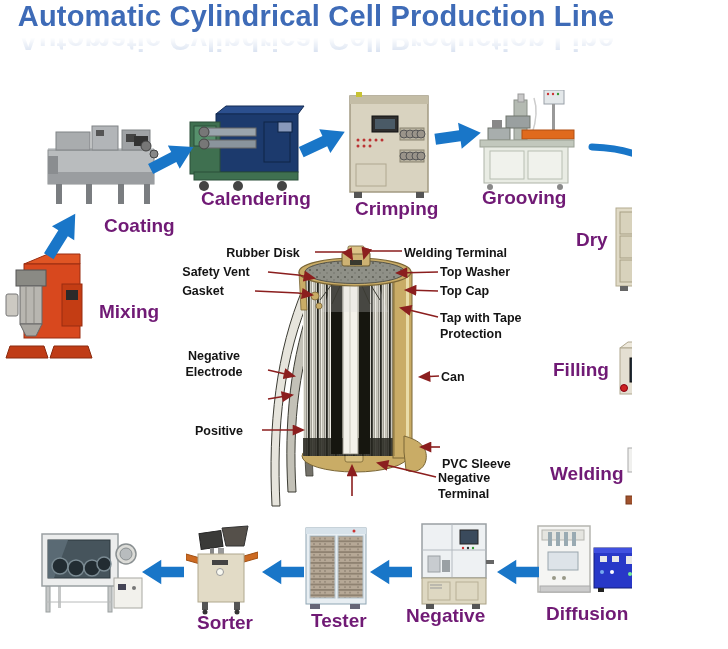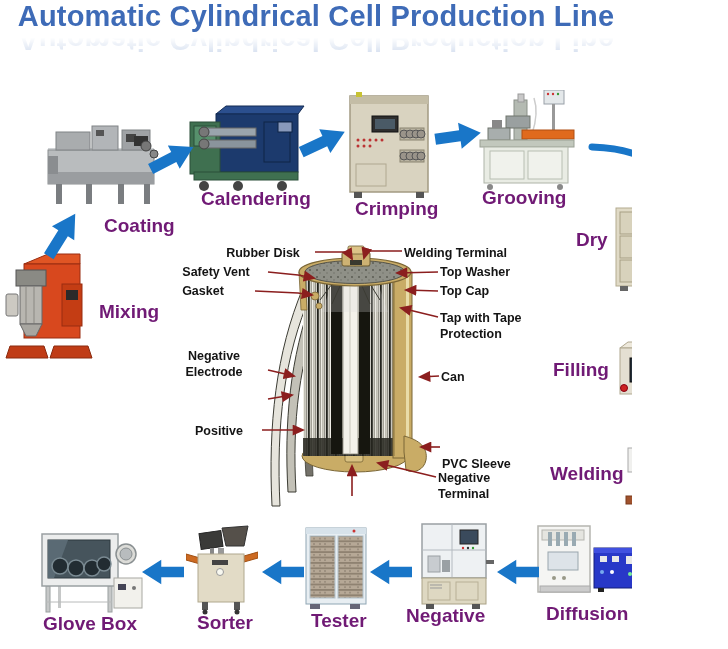--- a/index.html
+++ b/index.html
@@ -415,21 +415,20 @@
   <div class="mlabel" style="left:201px;top:188px">Calendering</div>
   <div class="mlabel" style="left:355px;top:198px">Crimping</div>
   <div class="mlabel" style="left:482px;top:187px">Grooving</div>
   <div class="mlabel" style="left:576px;top:229px">Dry</div>
   <div class="mlabel" style="left:553px;top:359px">Filling</div>
   <div class="mlabel" style="left:550px;top:463px">Welding</div>
   <div class="mlabel" style="left:546px;top:603px">Diffusion</div>
   <div class="mlabel" style="left:406px;top:605px">Negative</div>
   <div class="mlabel" style="left:311px;top:610px">Tester</div>
   <div class="mlabel" style="left:197px;top:612px">Sorter</div>
-  <div class="mlabel" style="left:43px;top:613px">Glove Box</div>
 
   <div class="blabel blabel-r" style="left:213px;top:245px;width:100px">Rubber Disk</div>
   <div class="blabel blabel-r" style="left:166px;top:264px;width:100px">Safety Vent</div>
   <div class="blabel blabel-r" style="left:153px;top:283px;width:100px">Gasket</div>
   <div class="blabel blabel-r" style="left:162px;top:348px;width:104px">Negative
 Electrode</div>
   <div class="blabel blabel-r" style="left:169px;top:423px;width:100px">Positive</div>
   <div class="blabel" style="left:404px;top:245px">Welding Terminal</div>
   <div class="blabel" style="left:440px;top:264px">Top Washer</div>
   <div class="blabel" style="left:440px;top:283px">Top Cap</div>

